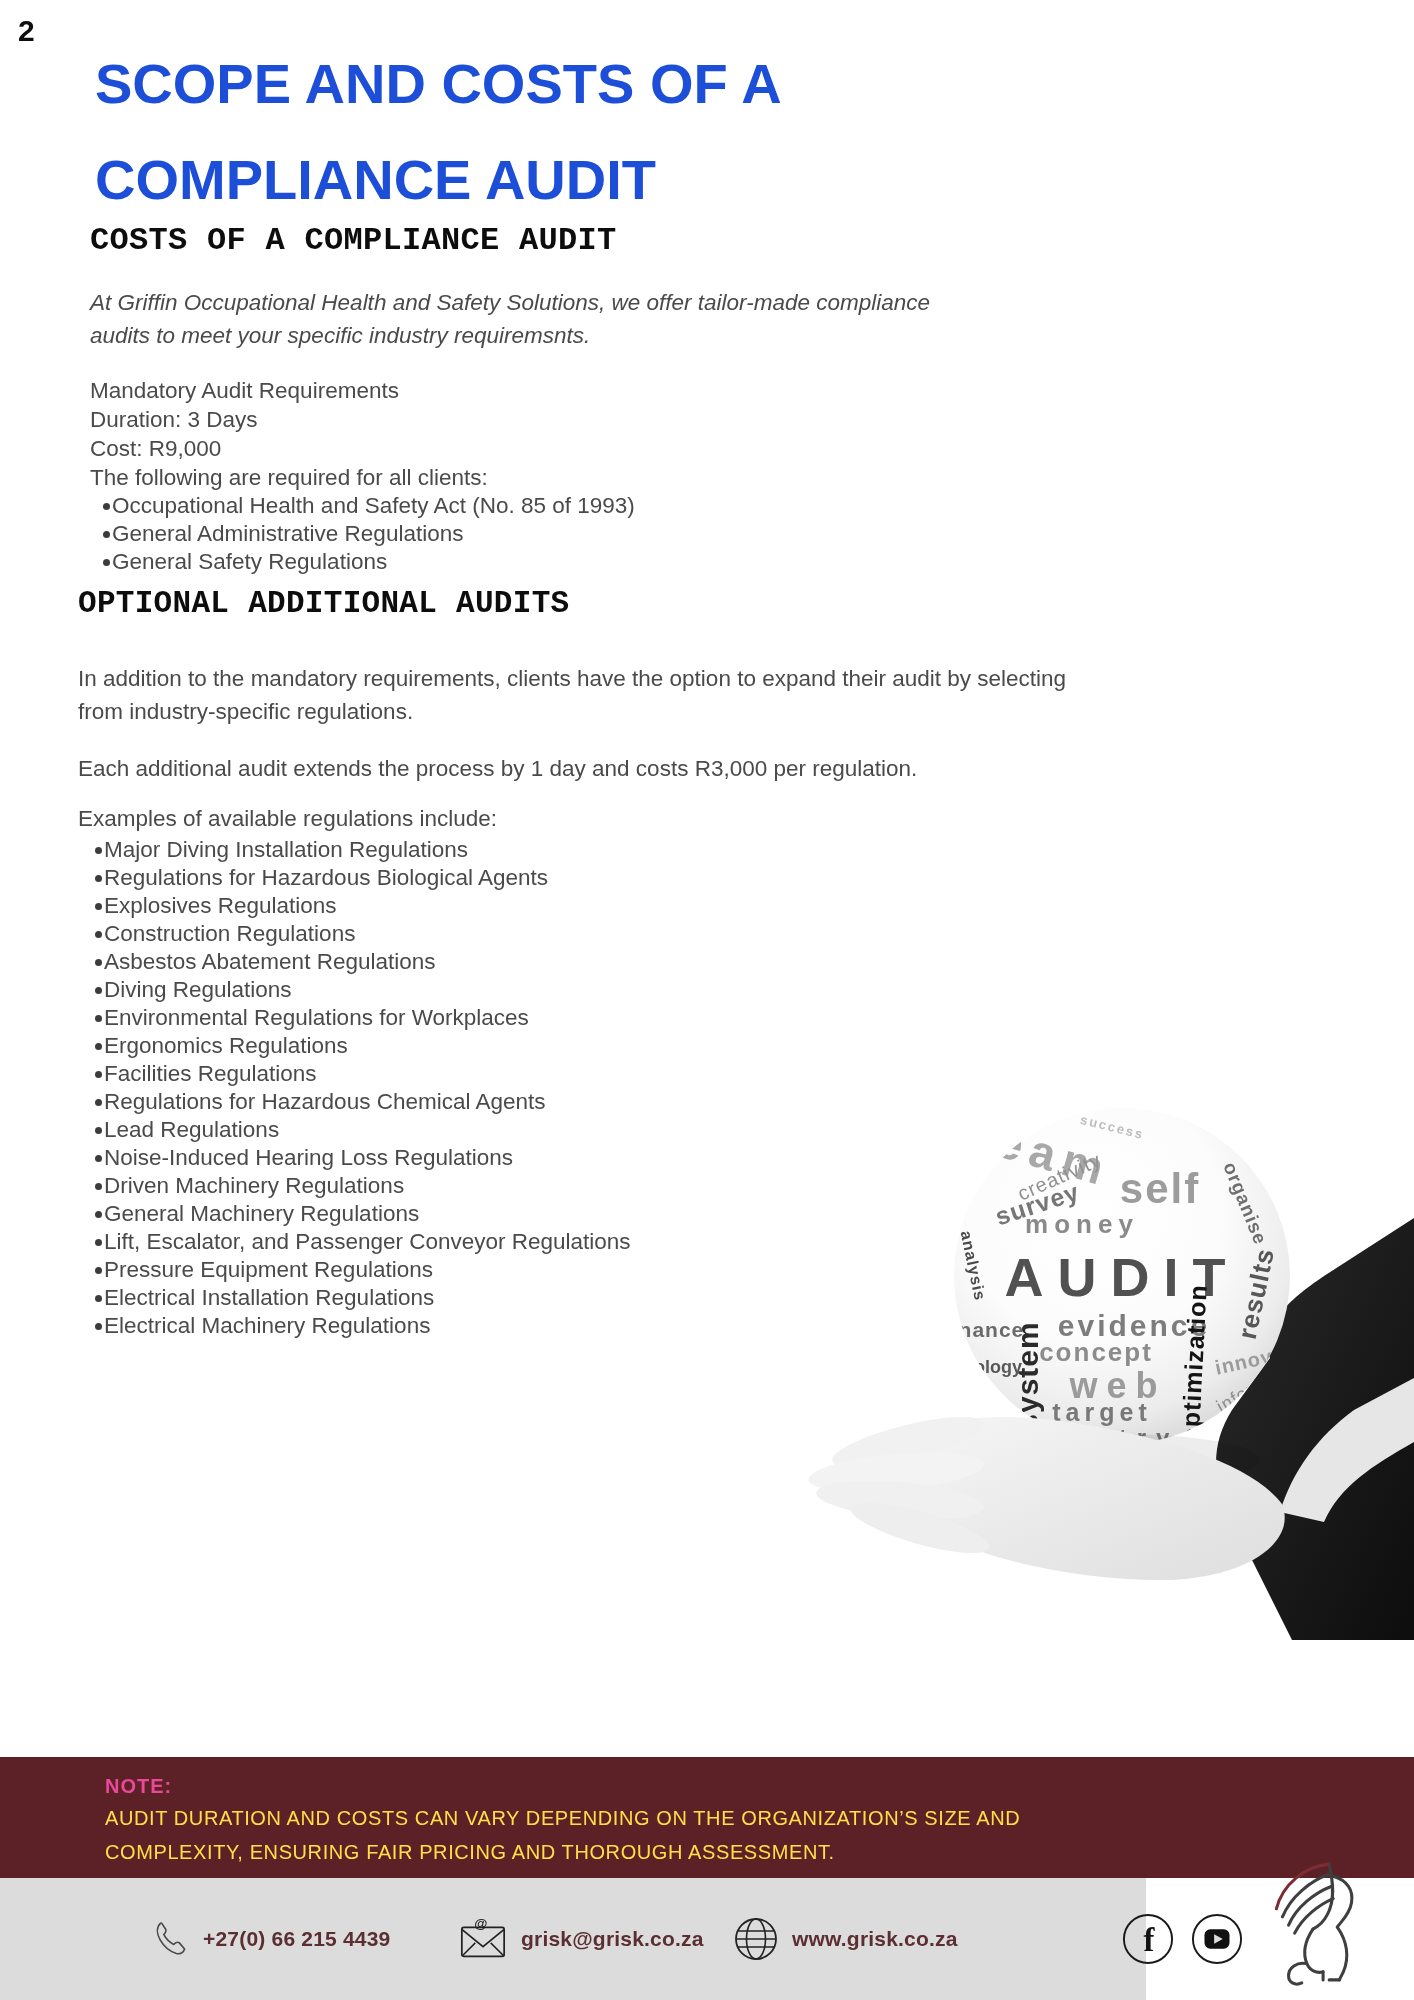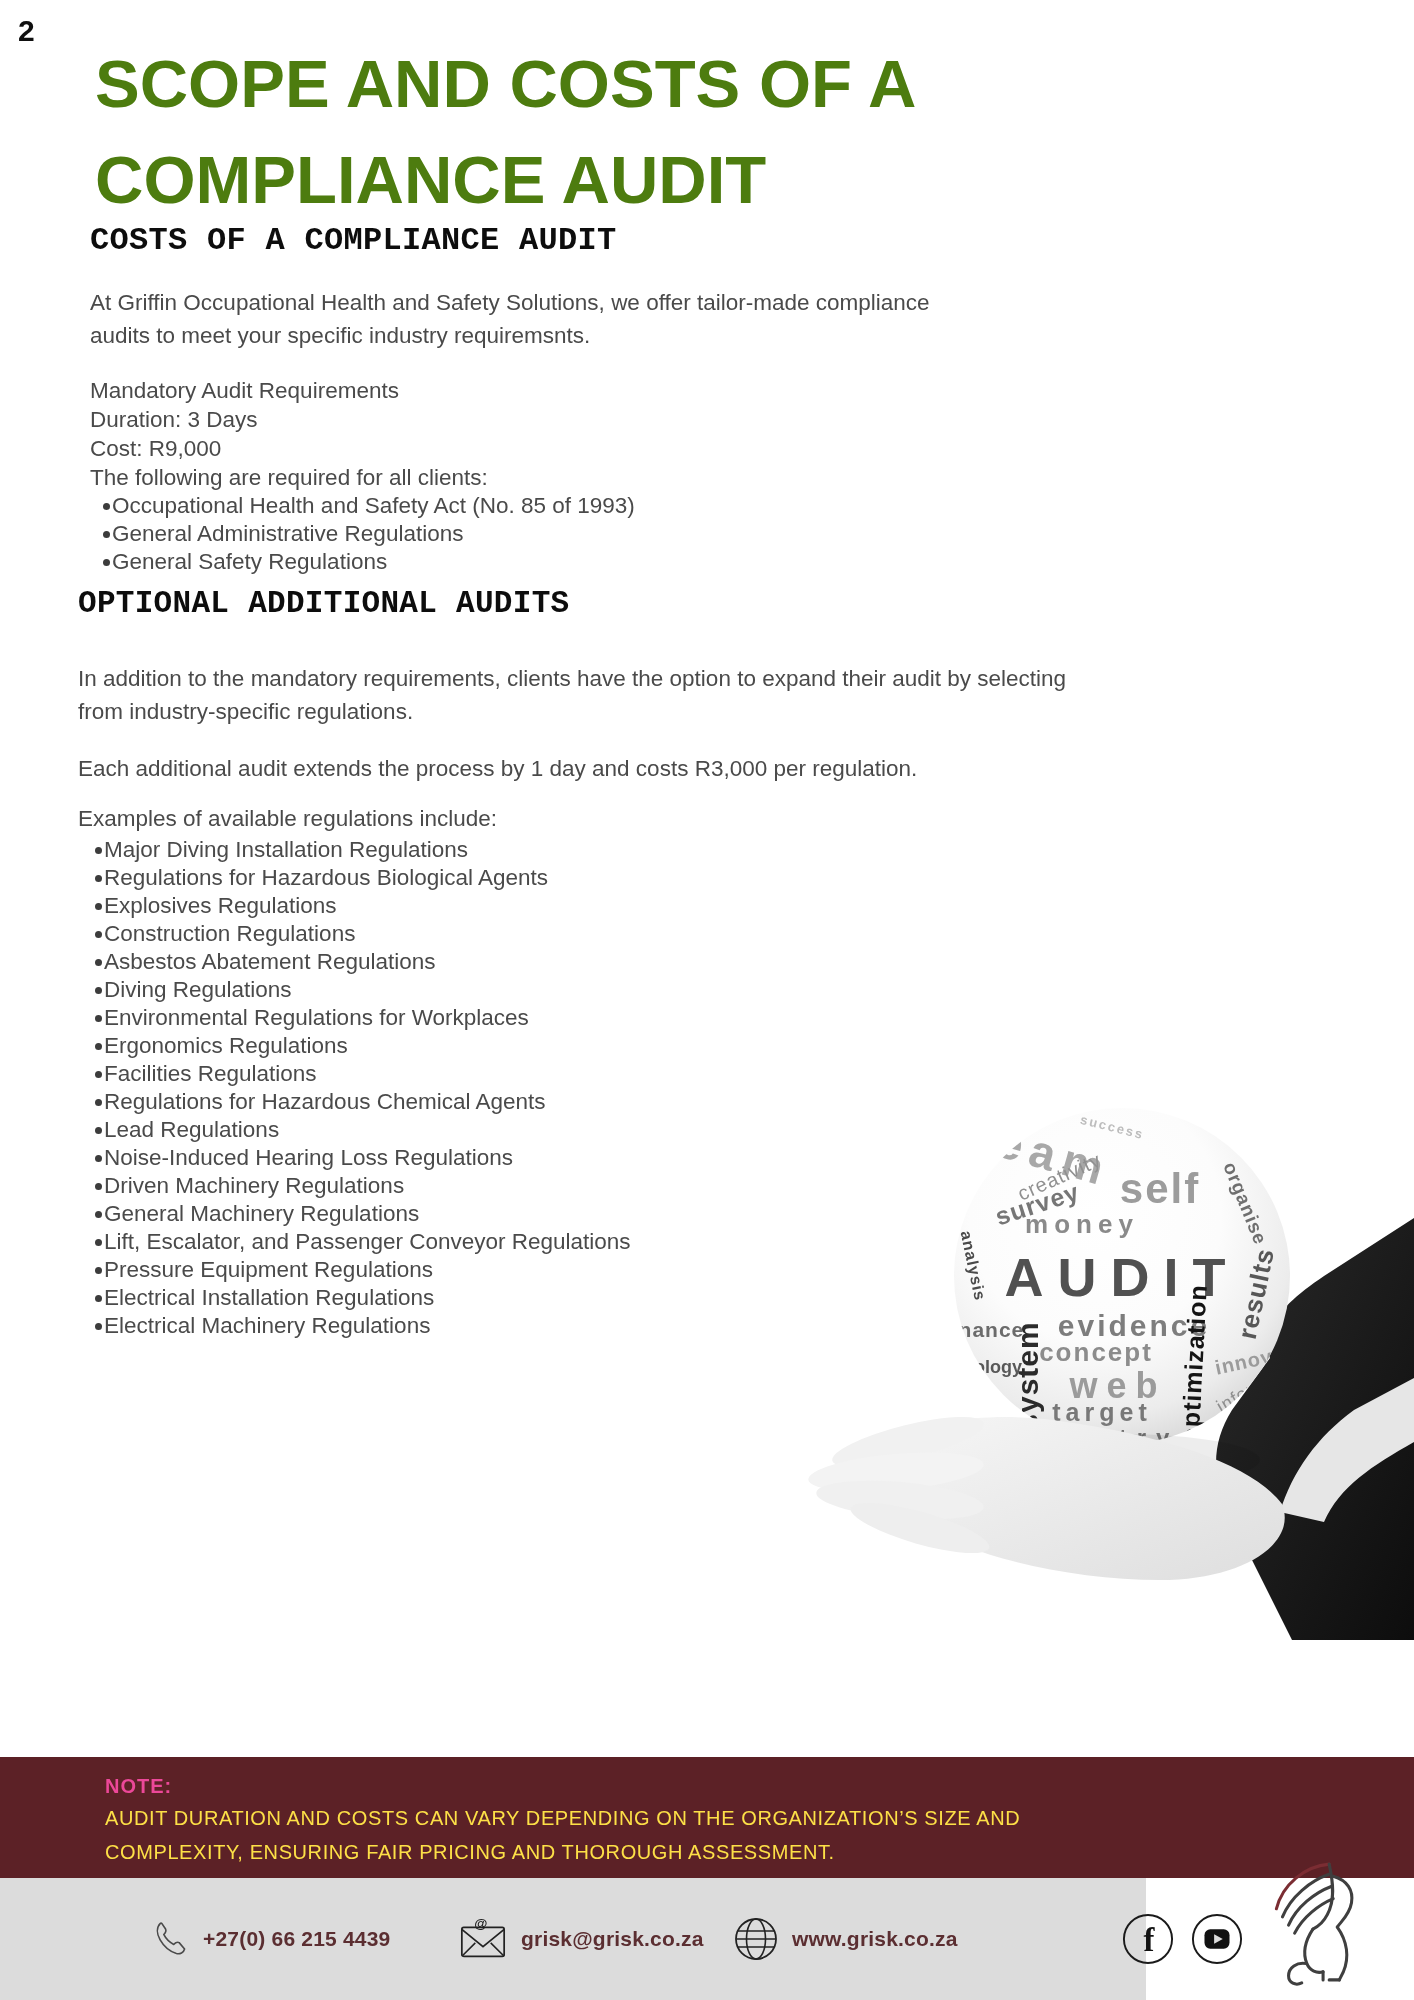--- a/index.html
+++ b/index.html
@@ -4,27 +4,27 @@
 <style>
   html,body{margin:0;padding:0;background:#ffffff;}
   *{box-sizing:border-box;}
   .page{
     position:relative;width:1414px;height:2000px;background:#ffffff;overflow:hidden;
     font-family:"Liberation Sans", sans-serif;color:#4a4a4a;
   }
   .page-number{position:absolute;left:18px;top:14px;font-size:30px;font-weight:800;color:#0f0f0f;}
   .doc-title{
     position:absolute;left:95px;top:36px;width:1030px;margin:0;
-    font-size:67px;line-height:96px;font-weight:800;color:#4d7c0f;letter-spacing:0px;
+    font-size:56px;line-height:96px;font-weight:800;color:#1d4ed8;letter-spacing:0px;
   }
   .h2{position:absolute;margin:0;font-weight:800;color:#0d0d0d;font-family:Liberation Mono, monospace;}
   .costs-heading{left:90px;top:222px;font-size:32px;letter-spacing:.3px;}
   .optional-heading{left:78px;top:586px;font-size:31px;letter-spacing:.3px;}
   .body-text{font-size:22.5px;color:#4a4a4a;margin:0;position:absolute;}
-  .costs-intro{left:90px;top:286px;width:880px;line-height:33px;}
+  .costs-intro{left:90px;top:286px;width:880px;line-height:33px;font-style:italic;}
   .mandatory-block{left:90px;top:376px;line-height:29px;}
   .mandatory-block p{margin:0;}
   .opt-para1{left:78px;top:662px;width:1010px;line-height:33px;}
   .opt-para2{left:78px;top:752px;width:1030px;line-height:33px;}
   .examples-intro{left:78px;top:806px;}
   ul.bullets{list-style:none;margin:0;padding:0;position:absolute;}
   ul.bullets li{display:flex;align-items:center;gap:2px;font-size:22.5px;color:#4a4a4a;}
   ul.bullets .dot{flex:0 0 auto;width:7px;height:7px;border-radius:50%;background:#3c3c3c;}
   .mandatory-list{left:103px;top:492px;}
   .mandatory-list li{line-height:28px;height:28px;}

